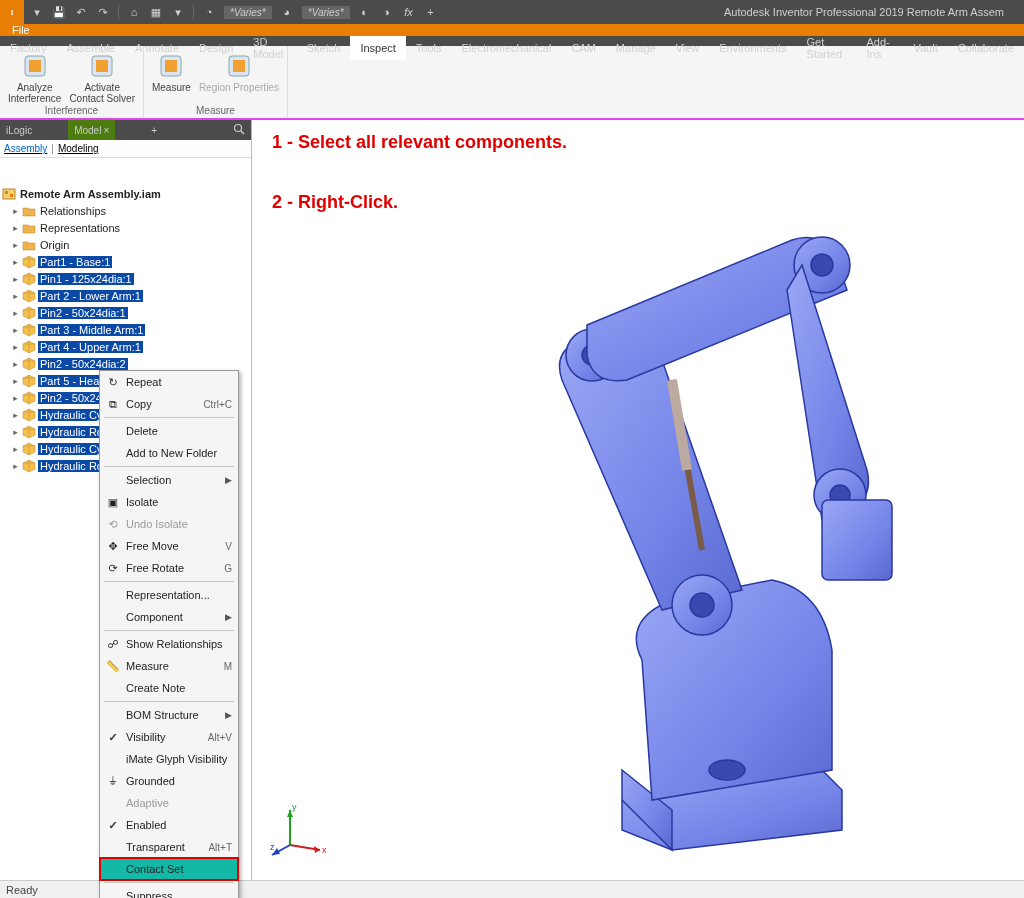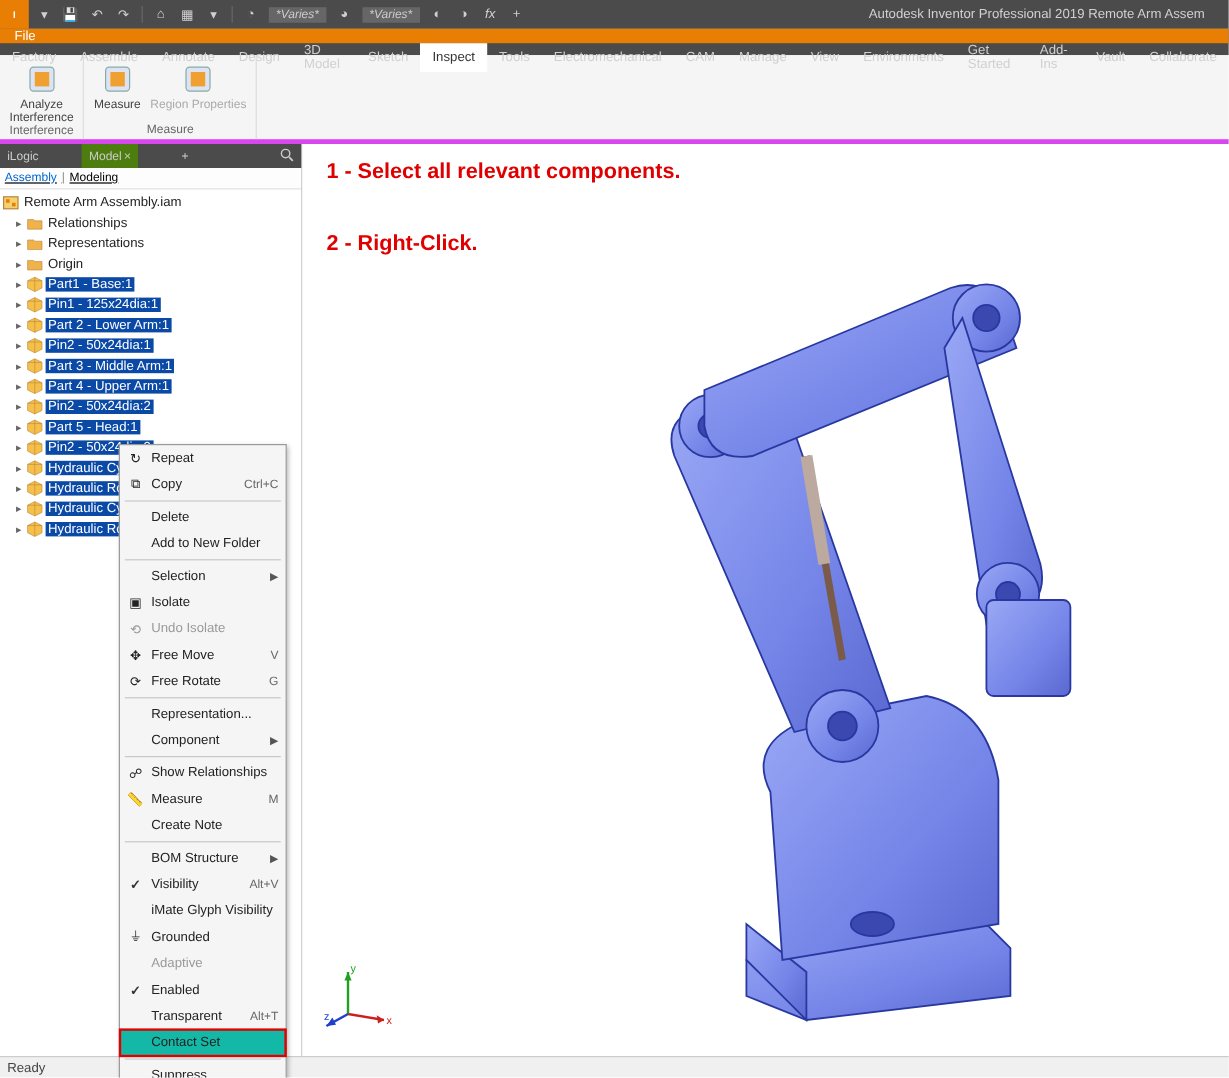--- a/index.html
+++ b/index.html
@@ -14,21 +14,21 @@
 .titlebar .varies { background: #666; padding: 1px 6px; font-style: italic; color: #ccc; font-size: 10px; }
 .titlebar .title-text { margin-left: auto; padding-right: 20px; white-space: nowrap; }
 
 
 .menubar { height: 22px; background: #4b4b4b; display: flex; align-items: stretch; color: #d0d0d0; font-size: 11px; flex-direction: column; }
 .menubar .file { background: #e87e04; color: #fff; padding: 0 12px; display: flex; align-items: center; }
 .menubar .tab { padding: 0 10px; display: flex; align-items: center; cursor: default; }
 .menubar .tab.active { background: #fff; color: #333; }
 
 
-.ribbon { height: 74px; background: #f5f5f5; border-bottom: 4px solid #d946ef; display: flex; }
+.ribbon { height: 74px; background: #f5f5f5; border-bottom: 2px solid #d946ef; display: flex; }
 .ribbon-group { padding: 2px 8px 0 8px; border-right: 1px solid #ddd; display: flex; flex-direction: column; }
 .ribbon-group .btns { display: flex; gap: 8px; flex: 1; }
 .ribbon-btn { display: flex; flex-direction: column; align-items: center; justify-content: flex-start; gap: 2px; font-size: 10px; color: #444; text-align: center; padding-top: 4px; }
 .ribbon-btn .ico { width: 28px; height: 28px; display: flex; align-items: center; justify-content: center; }
 .ribbon-group .group-label { font-size: 10px; color: #666; text-align: center; padding-bottom: 2px; }
 
 
 .main { position: absolute; top: 120px; left: 0; right: 0; bottom: 18px; display: flex; }
 .left-panel { width: 252px; background: #f4f4f4; border-right: 1px solid #bbb; display: flex; flex-direction: column; }
 .panel-tabs { height: 20px; background: #4b4b4b; display: flex; align-items: center; font-size: 10px; color: #ccc; gap: 30px; }
@@ -38,21 +38,21 @@
 .panel-tabs .plus { padding: 0 6px; }
 .panel-tabs .search { margin-left: auto; padding: 0 6px; }
 .panel-sub { height: 18px; font-size: 10px; display: flex; align-items: center; gap: 4px; padding: 0 4px; border-bottom: 1px solid #ddd; background: #fdfdfd; text-decoration: underline; }
 .panel-sub .link { color: #0066cc; }
 .panel-sub .sep { color: #888; }
 .tree { flex: 1; padding: 2px; font-size: 11px; color: #222; overflow: visible; background: #fff; }
 .tree-node { display: flex; align-items: center; height: 17px; gap: 2px; white-space: nowrap; }
 .tree-node .exp { width: 9px; text-align: center; color: #666; font-size: 9px; }
 .tree-node .ico { width: 14px; height: 14px; display: flex; align-items: center; justify-content: center; }
 .tree-node .lbl { padding: 0 2px; }
-.tree-node.root { font-weight: normal; }
+.tree-node.root { font-weight: bold; margin-top: 25px; }
 .tree-node.root .ico svg { width: 14px; height: 14px; }
 .tree-node.sel .lbl { background: #0a49a6; color: #fff; }
 .indent1 { padding-left: 9px; }
 .folder-ico { fill: #f0b24a; stroke: #b8843a; stroke-width: 0.5; }
 .part-ico { fill: #f5c04a; stroke: #b8843a; stroke-width: 0.5; }
 
 
 .canvas { flex: 1; background: #fff; position: relative; }
 .annot { position: absolute; color: #e00000; font-weight: bold; font-size: 18px; }
 .triad { position: absolute; left: 18px; bottom: 20px; width: 60px; height: 60px; }
@@ -133,20 +133,29 @@
       <div class="btns">
         <div class="ribbon-btn">
           <div class="ico">
             <svg width="26" height="26">
               <rect x="3" y="3" width="20" height="20" rx="3" fill="#dbe4f0" stroke="#8aa"></rect>
               <rect x="7" y="7" width="12" height="12" fill="#f0a030"></rect>
             </svg>
           </div>
           <div>Analyze<br>Interference</div>
         </div>
+        <div class="ribbon-btn">
+          <div class="ico">
+            <svg width="26" height="26">
+              <rect x="3" y="3" width="20" height="20" rx="3" fill="#dbe4f0" stroke="#8aa"></rect>
+              <rect x="7" y="7" width="12" height="12" fill="#f0a030"></rect>
+            </svg>
+          </div>
+          <div>Activate<br>Contact Solver</div>
+        </div>
       </div>
       <div class="group-label">Interference</div>
     </div>
     <div class="ribbon-group">
       <div class="btns">
         <div class="ribbon-btn">
           <div class="ico">
             <svg width="26" height="26">
               <rect x="3" y="3" width="20" height="20" rx="3" fill="#dbe4f0" stroke="#8aa"></rect>
               <rect x="7" y="7" width="12" height="12" fill="#f0a030"></rect>

